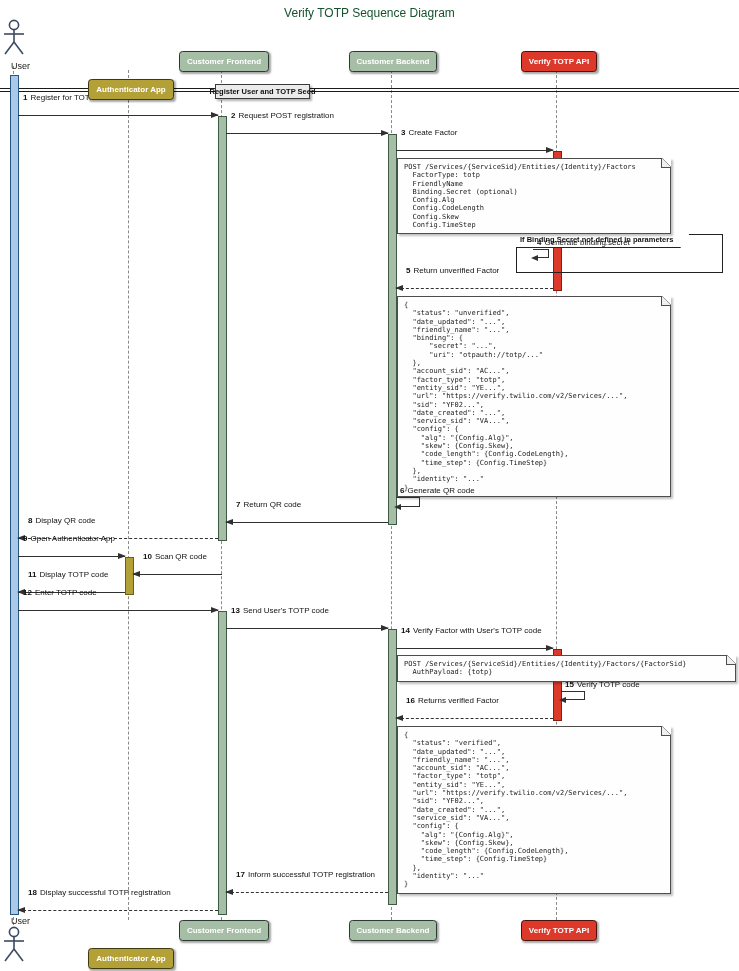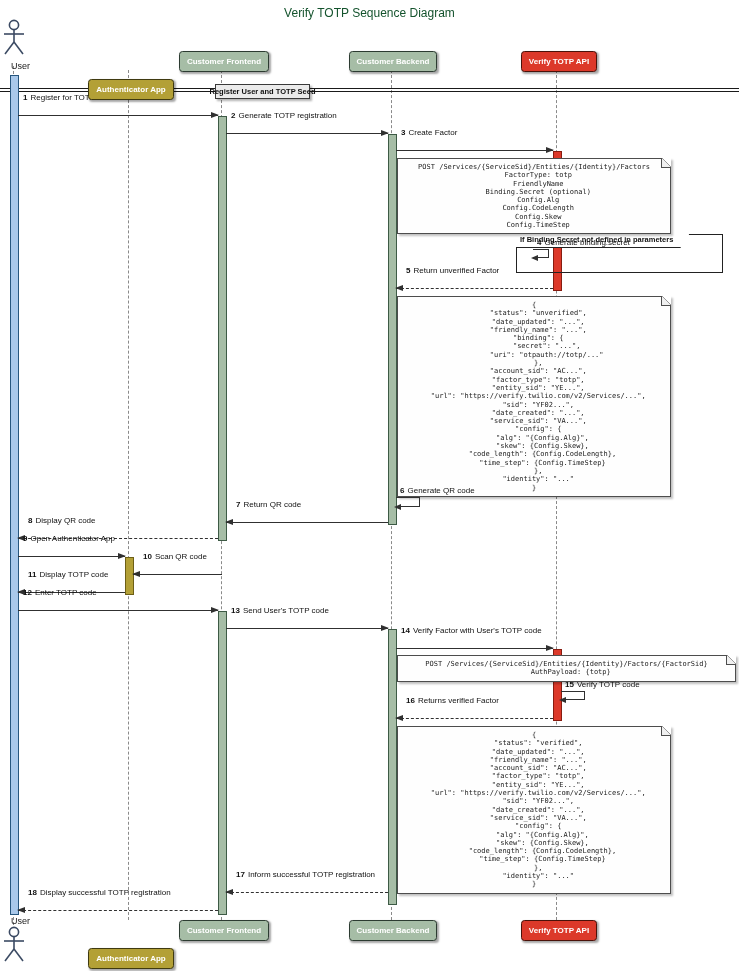--- a/index.html
+++ b/index.html
@@ -54,21 +54,21 @@
   
   .msg.self{z-index:4;}
   .sloop{position:absolute;inset:0;border:1px solid #303030;border-left:none;}
   .msg.self .mhead{left:-2px;bottom:-3px;top:auto;
     border-right:7px solid #303030;border-top:3px solid transparent;border-bottom:3px solid transparent;}
   .msg.self .mlabel{bottom:calc(100% + 2px);left:4px;}
   
   .note{position:absolute;background:#fefefe;border:1px solid #4d4d4d;z-index:3;
     box-shadow:1.5px 1.5px 2px rgba(0,0,0,.25);}
   .note pre{margin:0;padding:4px 6px;font-family:"DejaVu Sans Mono","Liberation Mono",monospace;
-    font-size:7px;line-height:8.3px;color:#1a1a1a;text-align:center;}
+    font-size:7px;line-height:8.3px;color:#1a1a1a;}
   .ear{position:absolute;top:-1px;right:-1px;width:9px;height:9px;background:#fff;
     border-left:1px solid #4d4d4d;border-bottom:1px solid #4d4d4d;
     background:linear-gradient(to bottom left,#ffffff 48%,#9a9a9a 50%,#f0f0f0 52%);}
 </style>
 </head>
 <body>
 
 <div class="canvas">
 
   <div class="title">Verify TOTP Sequence Diagram</div>
@@ -208,21 +208,21 @@
   "identity": "..."
 }</pre>
   </div>
 
   <div class="msg right solid" style="left:18px;top:116px;width:200px">
     <div class="mlabel"><span class="mnum">1</span><span>Register for TOTP</span></div>
     <div class="mline"></div>
       <div class="mhead"></div>
   </div>
   <div class="msg right solid" style="left:226px;top:134px;width:162px">
-    <div class="mlabel"><span class="mnum">2</span><span>Generate TOTP registration</span></div>
+    <div class="mlabel"><span class="mnum">2</span><span>Request POST registration</span></div>
     <div class="mline"></div>
       <div class="mhead"></div>
   </div>
   <div class="msg right solid" style="left:396px;top:151px;width:157px">
     <div class="mlabel"><span class="mnum">3</span><span>Create Factor</span></div>
     <div class="mline"></div>
       <div class="mhead"></div>
   </div>
   <div class="msg self" style="left:533px;top:249px;width:16px;height:9px">
     <div class="mlabel"><span class="mnum">4</span><span>Generate binding.secret</span></div>

